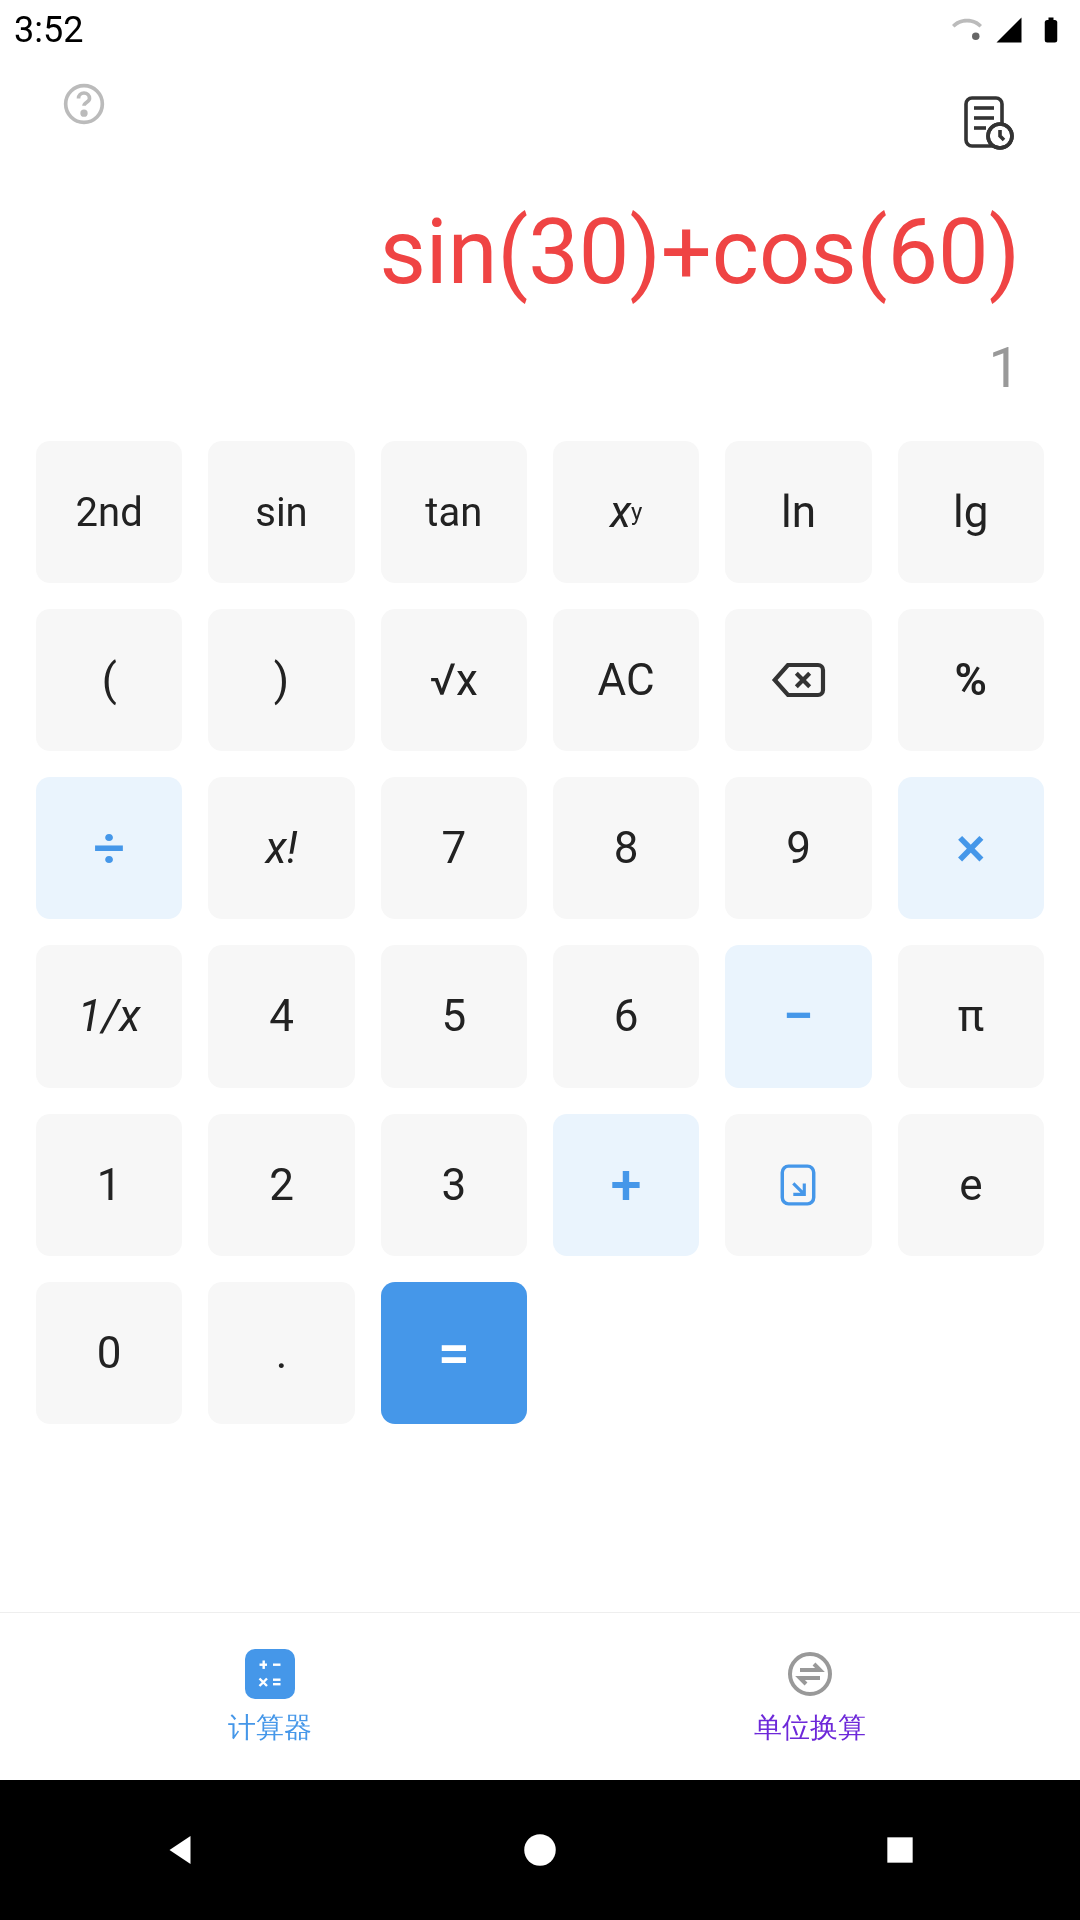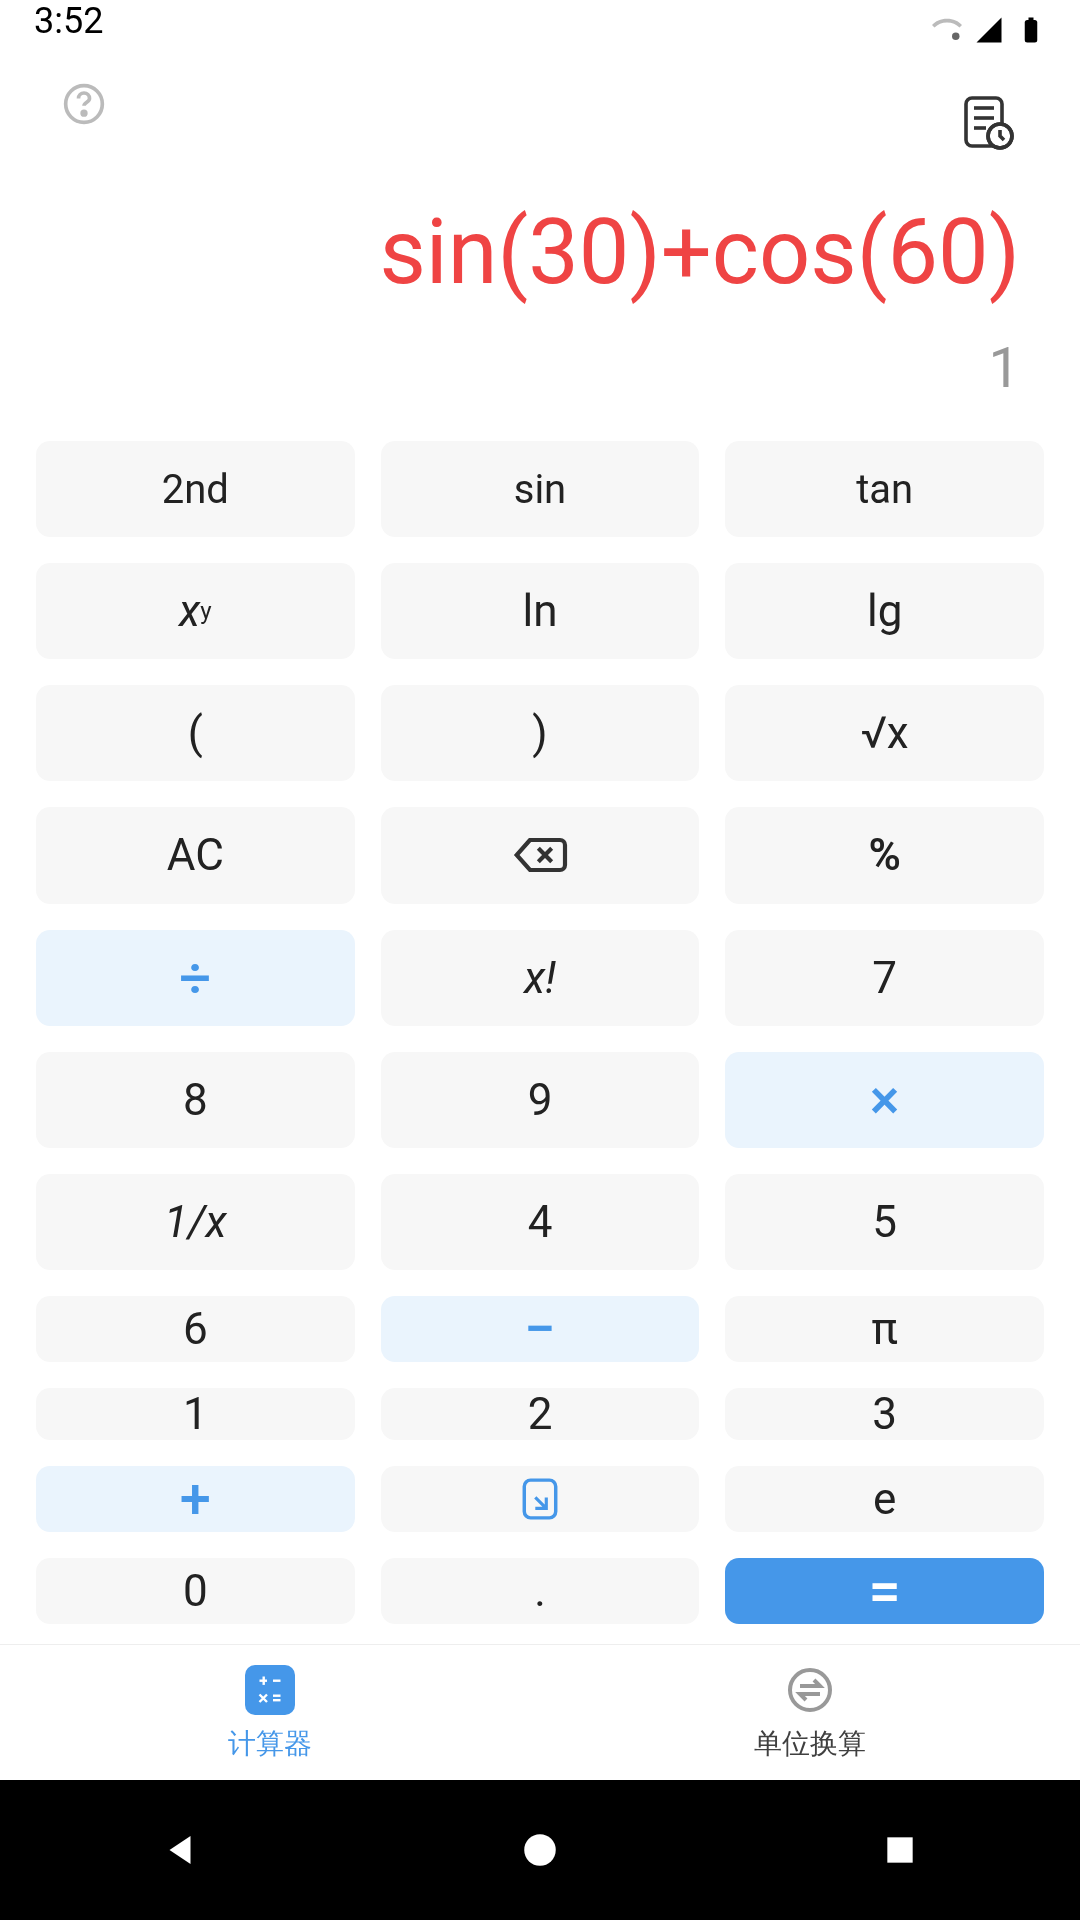--- a/index.html
+++ b/index.html
@@ -1,41 +1,41 @@
 <!DOCTYPE html>
 <html><head>
   <meta charset="utf-8">
   <style>
     * { margin: 0; padding: 0; box-sizing: border-box; }
     body { width: 1080px; height: 1920px; font-family: -apple-system, 'Segoe UI', Roboto, sans-serif; background: #fff; display: flex; flex-direction: column; overflow: hidden; }
     
-    .status-bar { height: 60px; display: flex; justify-content: space-between; padding: 0 34px; font-size: 36px; color: #000; }
+    .status-bar { height: 60px; display: flex; justify-content: space-between; align-items: center; padding: 0 14px; font-size: 36px; color: #000; }
     .status-right { display: flex; gap: 12px; align-items: center; }
     .status-icon { width: 30px; height: 30px; }
     
     .header { height: 140px; display: flex; justify-content: space-between; align-items: flex-start; padding: 20px 60px 0; }
     .help-btn { width: 48px; height: 48px; display: flex; align-items: center; justify-content: center; }
     .history-btn { width: 64px; height: 64px; display: flex; align-items: center; justify-content: center; margin-top: 10px; }
     
     .display { padding: 0 60px 40px; text-align: right; }
     .expression { font-size: 90px; color: #ef4444; font-weight: 400; margin-bottom: 30px; }
     .result { font-size: 56px; color: #999; }
     
-    .keypad { flex: 1; padding: 0 36px 20px; display: grid; grid-template-columns: repeat(3, 1fr); grid-template-rows: repeat(7, 1fr); gap: 26px; }
+    .keypad { flex: 1; padding: 0 36px 20px; display: grid; grid-template-columns: repeat(6, 1fr); grid-template-rows: repeat(7, 1fr); gap: 26px; }
     .key { background: #f7f7f7; border-radius: 14px; display: flex; align-items: center; justify-content: center; font-size: 44px; color: #222; cursor: pointer; user-select: none; }
     .key.small-text { font-size: 40px; }
     .key.op { background: #eaf4fd; color: #4597e9; font-size: 56px; font-weight: 500; }
     .key.equals { background: #4597e9; color: #fff; font-size: 56px; font-weight: 600; }
     .key sup { font-size: 24px; vertical-align: super; }
     .key .radical { font-size: 44px; }
     .key .collapse-svg { width: 42px; height: 44px; }
     .backspace-svg { width: 56px; height: 40px; }
     
-    .bottom-nav { height: 136px; border-top: 1px solid #eee; display: flex; }
-    .nav-item { flex: 1; display: flex; flex-direction: column; align-items: center; justify-content: center; gap: 8px; color: #404040; cursor: pointer; }
+    .bottom-nav { height: 168px; border-top: 1px solid #eee; display: flex; }
+    .nav-item { flex: 1; display: flex; flex-direction: column; align-items: center; justify-content: center; gap: 8px; color: #6d28d9; cursor: pointer; }
     .nav-item.active { color: #4597e9; }
     .nav-icon { width: 54px; height: 54px; display: flex; align-items: center; justify-content: center; }
     .nav-label { font-size: 28px; }
     .nav-item.active .calc-icon-box { background: #4597e9; border-radius: 10px; width: 50px; height: 50px; display: flex; align-items: center; justify-content: center; }
     
     .system-nav { height: 140px; background: #000; display: flex; align-items: center; justify-content: space-around; }
     .sys-btn { width: 50px; height: 50px; display: flex; align-items: center; justify-content: center; }
   </style>
 </head>
 <body>

